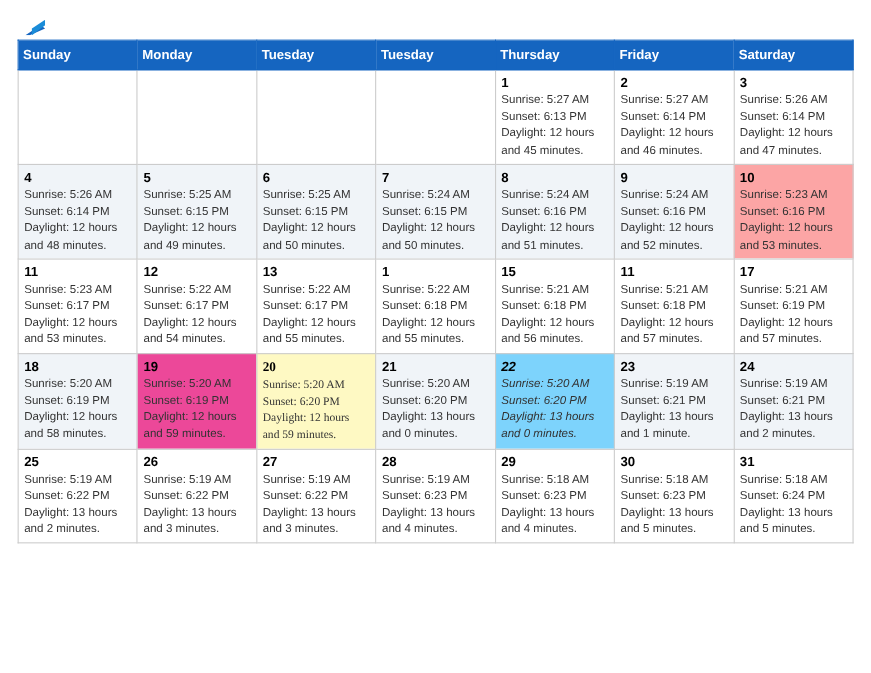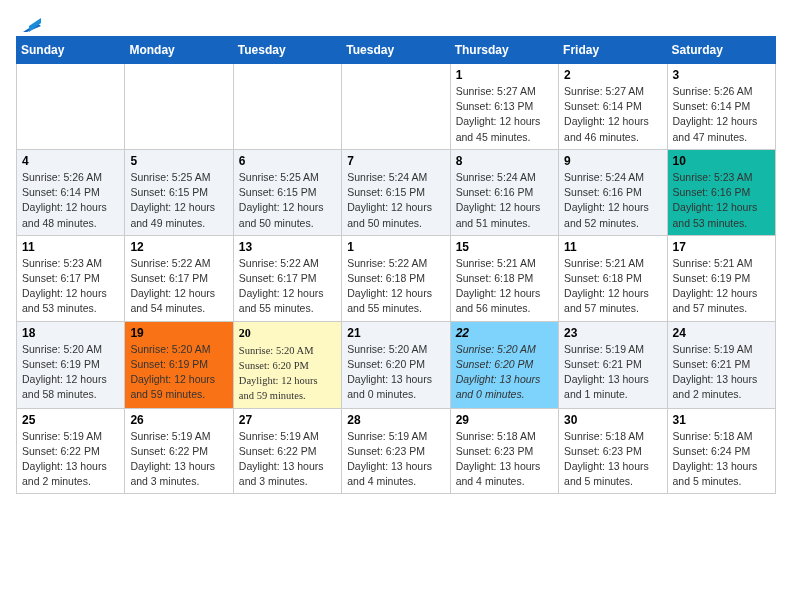--- a/index.html
+++ b/index.html
@@ -173,21 +173,21 @@
 Daylight: 12 hours
 and 51 minutes.</div>
         </td>
         <td style="background: rgb(240, 244, 248);">
           <span class="day-number">9</span>
           <div class="day-info" style="white-space: pre-line;">Sunrise: 5:24 AM
 Sunset: 6:16 PM
 Daylight: 12 hours
 and 52 minutes.</div>
         </td>
-        <td style="background: #14b8a6;">
+        <td style="background: #fca5a5;">
           <span class="day-number">10</span>
           <div class="day-info" style="white-space: pre-line;">Sunrise: 5:23 AM
 Sunset: 6:16 PM
 Daylight: 12 hours
 and 53 minutes.</div>
         </td>
       </tr>
       <tr>
         <td>
           <span class="day-number">11</span>
@@ -240,21 +240,21 @@
         </td>
       </tr>
       <tr>
         <td style="background: rgb(240, 244, 248);">
           <span class="day-number">18</span>
           <div class="day-info" style="white-space: pre-line;">Sunrise: 5:20 AM
 Sunset: 6:19 PM
 Daylight: 12 hours
 and 58 minutes.</div>
         </td>
-        <td style="background: #f97316;">
+        <td style="background: #ec4899;">
           <span class="day-number">19</span>
           <div class="day-info" style="white-space: pre-line;">Sunrise: 5:20 AM
 Sunset: 6:19 PM
 Daylight: 12 hours
 and 59 minutes.</div>
         </td>
         <td style="background: #fef9c3; font-family: Liberation Serif, serif;">
           <span class="day-number">20</span>
           <div class="day-info" style="white-space: pre-line;">Sunrise: 5:20 AM
 Sunset: 6:20 PM

